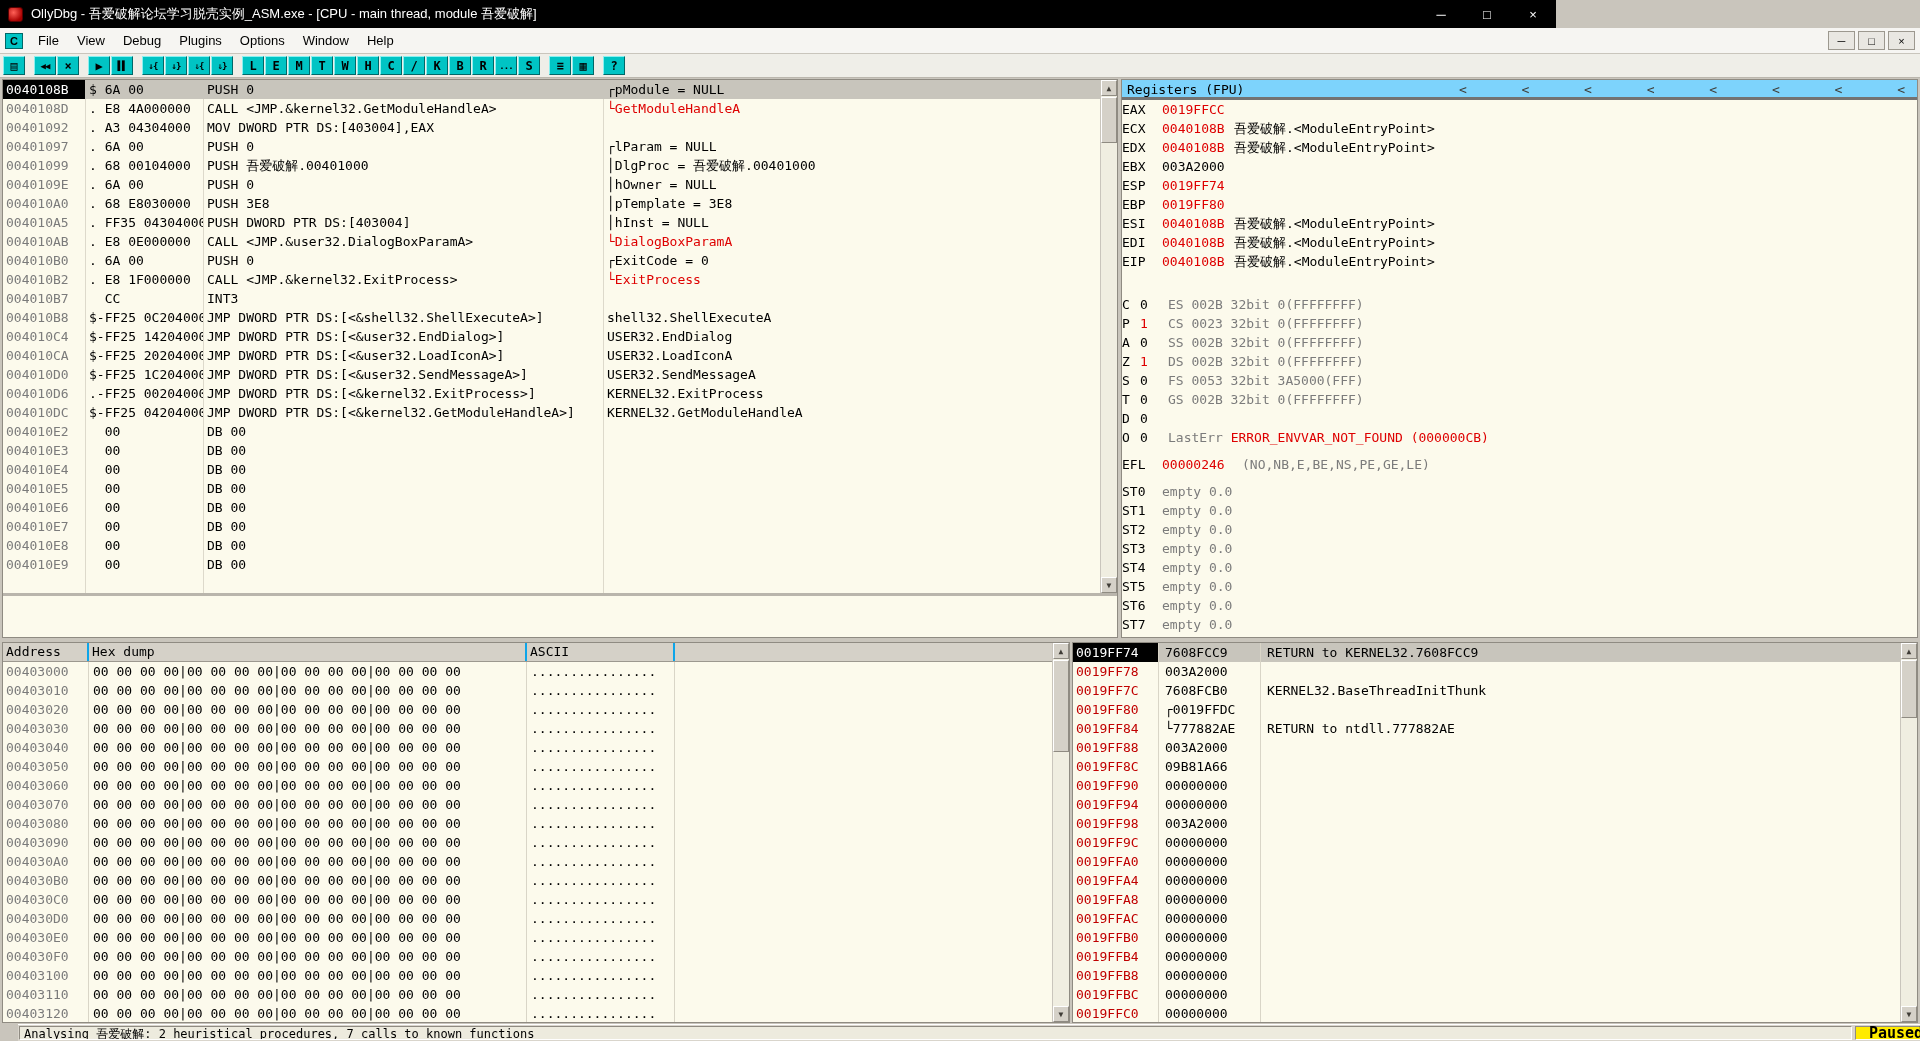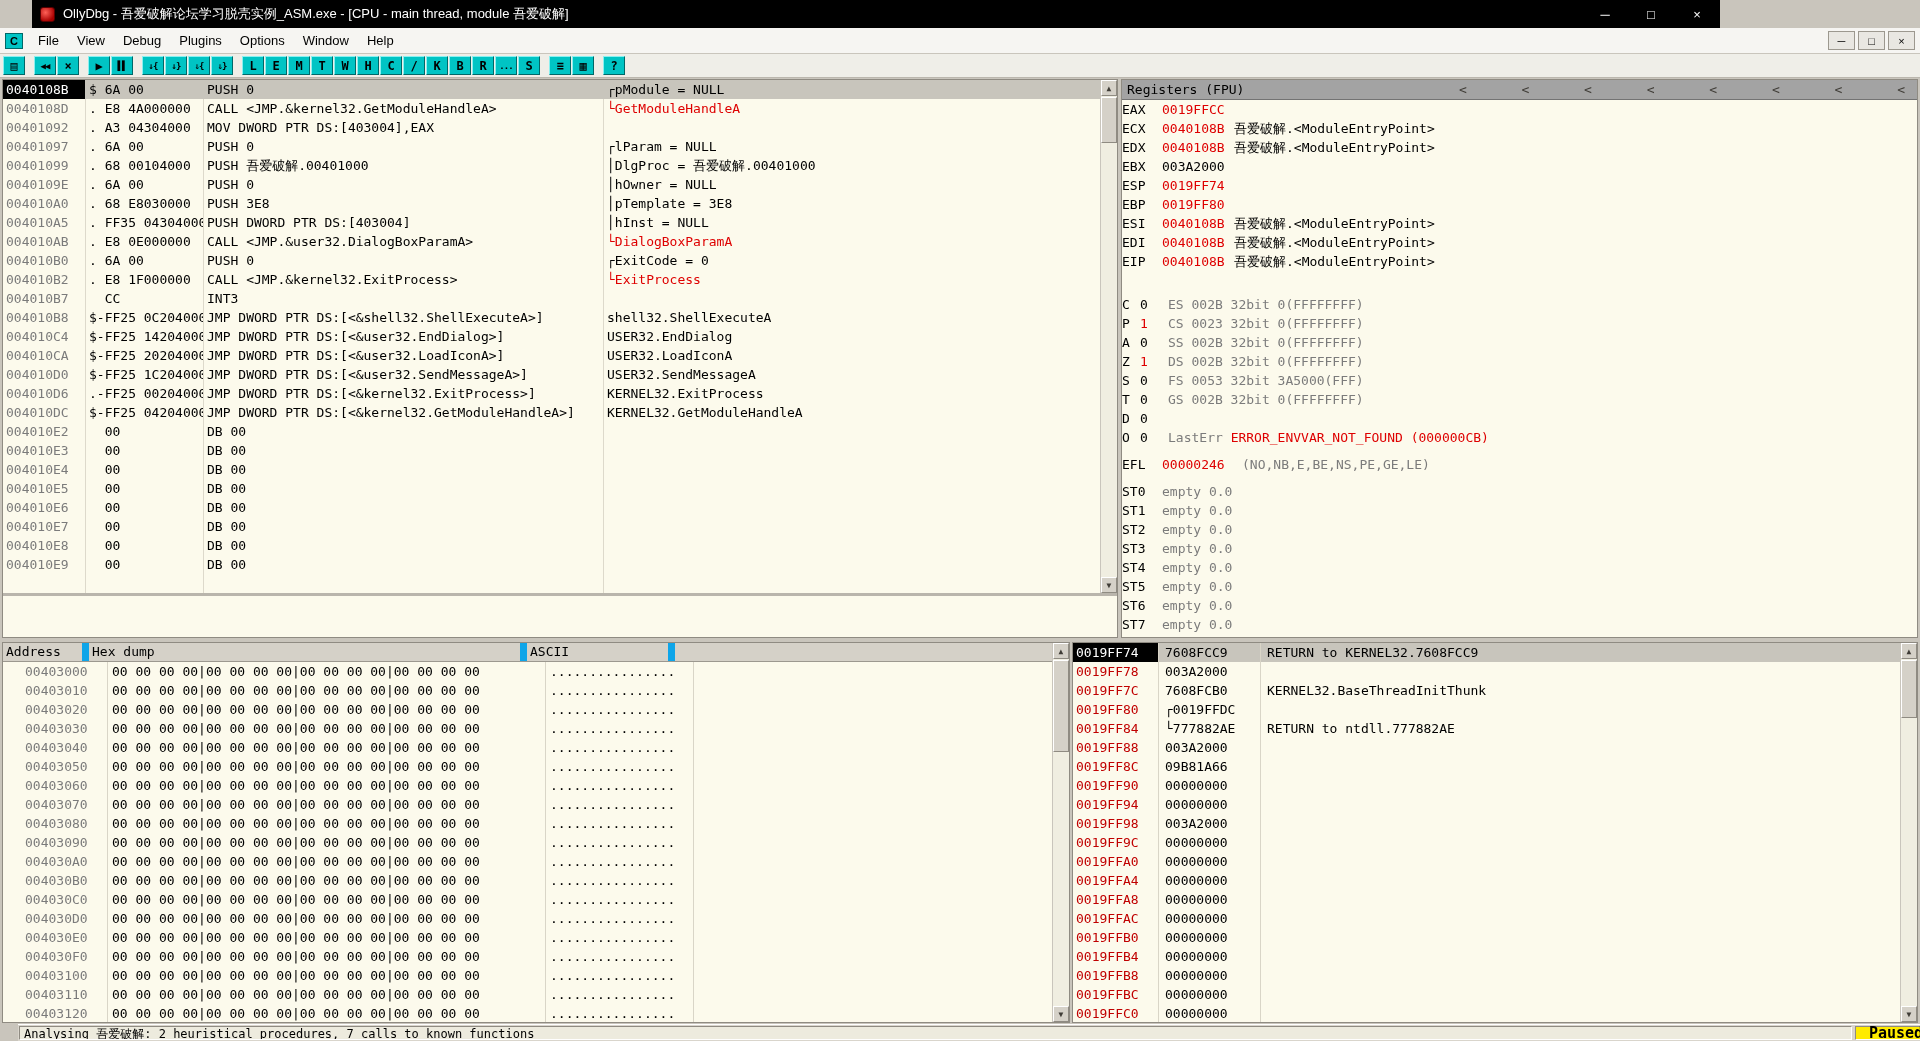--- a/index.html
+++ b/index.html
@@ -1,22 +1,22 @@
 <!DOCTYPE html>
 <html><head>
 <meta charset="utf-8">
 <style>
   *{box-sizing:border-box;margin:0;padding:0;}
   html,body{width:1920px;height:1041px;overflow:hidden;}
   body{font-family:"DejaVu Sans Mono","Liberation Mono",monospace;font-size:13px;color:#000;background:#C9C5BC;}
   .window{position:relative;width:1920px;height:1041px;}
 
   
-  .titlebar{position:absolute;left:0;top:0;width:1688px;height:28px;background:#000;color:#fff;
-    display:flex;align-items:center;font-family:"Liberation Sans",sans-serif;font-size:13px;margin-left:32px;}
+  .titlebar{position:absolute;left:0;top:0;width:1556px;height:28px;background:#000;color:#fff;
+    display:flex;align-items:center;font-family:"Liberation Sans",sans-serif;font-size:13px;}
   .app-icon{width:15px;height:15px;margin:0 8px;border-radius:3px;flex:none;
     background:radial-gradient(circle at 35% 35%,#ff6057,#a80000 75%);border:1px solid #5a0000;}
   .title-text{flex:1;white-space:nowrap;overflow:hidden;}
   .win-controls{display:flex;height:28px;}
   .win-btn{width:46px;height:28px;display:flex;align-items:center;justify-content:center;font-size:13px;color:#fff;}
 
   
   .menubar{position:absolute;left:0;top:28px;width:1920px;height:26px;background:#F6F5F2;border-bottom:1px solid #C9C5BC;
     display:flex;align-items:center;font-family:"Liberation Sans",sans-serif;font-size:13px;}
   .mdi-icon{width:18px;height:16px;margin:0 6px 0 5px;background:#00C4C4;border:1px solid #006868;color:#000;
@@ -55,40 +55,40 @@
   .c-addr{width:82px;padding-left:3px;color:#7B7B7B;overflow:hidden;flex:none;}
   .c-addr.eip{background:#000;color:#fff;}
   .c-hex{width:118px;padding-left:4px;white-space:pre;overflow:hidden;flex:none;}
   .c-cmd{width:400px;padding-left:4px;overflow:hidden;flex:none;}
   .c-cmt{flex:1;padding-left:4px;overflow:hidden;}
   .red{color:#DE0000;}
   .info-divider{position:absolute;left:0;right:0;top:513px;height:3px;background:#B9B5AC;}
   .info-pane{position:absolute;left:0;right:0;top:516px;bottom:0;background:#FCFAEC;}
 
   
-  .reg-header{height:20px;line-height:19px;background:#a3a3a3;border-bottom:1px solid #737373;display:flex;padding-left:5px;}
+  .reg-header{height:20px;line-height:19px;background:#7dd3fc;border-bottom:3px solid #737373;display:flex;padding-left:5px;}
   .reg-decor{flex:1;text-align:right;padding-right:12px;color:#3F3C36;white-space:pre;overflow:hidden;}
   .reg-line{display:flex;height:19px;line-height:19px;white-space:pre;overflow:hidden;}
   .reg-name{width:40px;flex:none;}
   .reg-val{width:72px;flex:none;}
   .reg-desc{flex:1;overflow:hidden;}
   .flag-name{width:18px;flex:none;}
   .flag-val{width:28px;flex:none;}
   .seg-text,.seg-label{color:#7B7B7B;}
   .efl-val{width:80px;flex:none;}
   .gray{color:#7B7B7B;}
   .sp24{height:24px;} .sp8{height:8px;}
 
   
   .dump-header{display:flex;height:19px;line-height:18px;background:#D5D1C8;border-bottom:1px solid #9C988F;}
-  .hcell{padding-left:3px;border-right:7px solid #0ea5e9;overflow:hidden;flex:none;}
+  .hcell{padding-left:3px;border-right:2px solid #0ea5e9;overflow:hidden;flex:none;}
   .h0{width:86px;} .h1{width:438px;} .h2{width:148px;} .hfill{flex:1;border-right:none;}
   .dump-body{position:absolute;left:0;top:19px;right:17px;bottom:0;overflow:hidden;}
   .dump-row{display:flex;height:19px;line-height:19px;white-space:nowrap;}
-  .dc-addr{width:86px;padding-left:3px;color:#7B7B7B;border-right:1px solid #D9D5C7;flex:none;overflow:hidden;margin-left:19px;}
+  .dc-addr{width:86px;padding-left:3px;color:#7B7B7B;border-right:1px solid #D9D5C7;flex:none;overflow:hidden;}
   .dc-hex{width:438px;padding-left:4px;white-space:pre;border-right:1px solid #D9D5C7;flex:none;overflow:hidden;}
   .dc-ascii{width:148px;padding-left:4px;border-right:1px solid #D9D5C7;flex:none;overflow:hidden;}
   .dc-fill{flex:1;}
 
   
   .stack-body{position:absolute;left:0;top:0;right:17px;bottom:0;overflow:hidden;}
   .srow{display:flex;height:19px;line-height:19px;white-space:nowrap;}
   .srow.sel{background:#C8C5BC;}
   .sc-addr{width:86px;padding-left:3px;color:#C00000;border-right:1px solid #D9D5C7;flex:none;overflow:hidden;}
   .sc-addr.cur{background:#000;color:#fff;}

